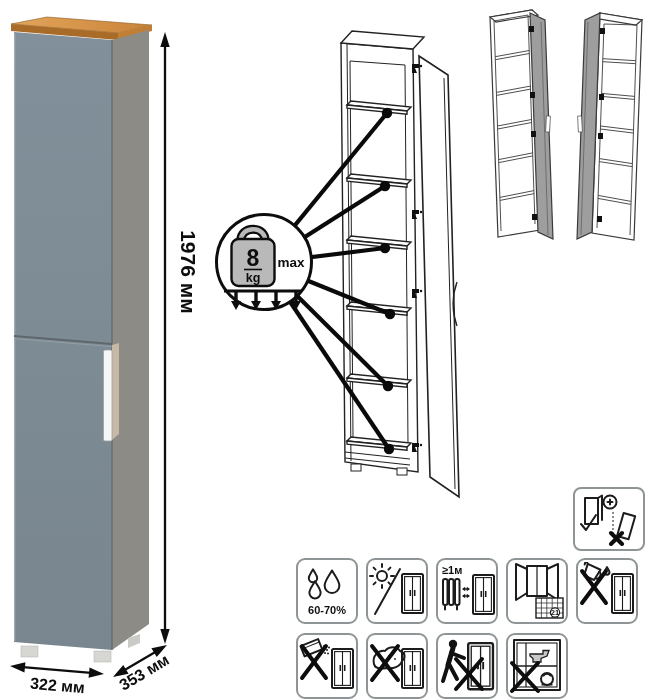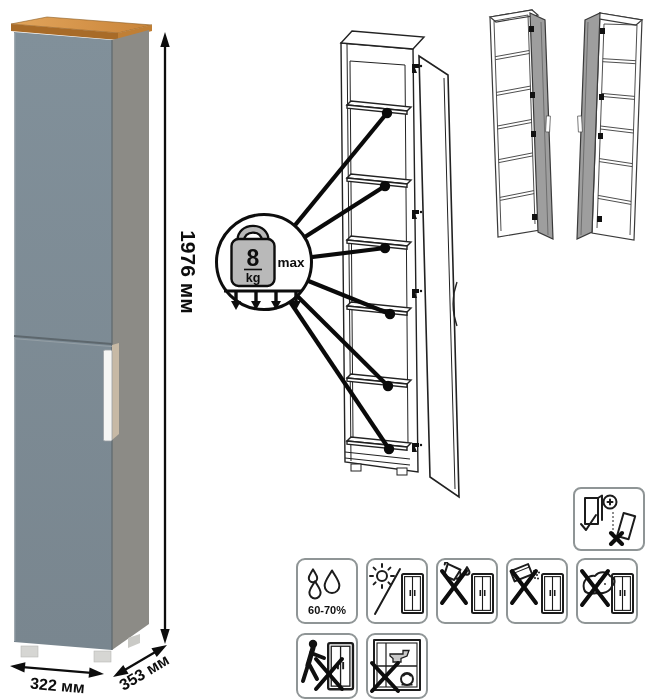--- a/index.html
+++ b/index.html
@@ -262,21 +262,52 @@
 
   <div class="icon-box">
     <svg width="56" height="58" viewBox="0 0 56 58">
       <circle cx="13" cy="14" r="5" class="ln" stroke-width="1.8"></circle>
       <path d="M13,5 v-3 M13,23 v3 M4,14 h-3 M22,14 h3 M6.6,7.6 l-2,-2 M19.4,20.4 l2,2 M6.6,20.4 l-2,2 M19.4,7.6 l2,-2" class="ln" stroke-width="1.6"></path>
       <line x1="6" y1="52" x2="31" y2="7" class="ln"></line>
       <use href="#wrd" transform="translate(32,11)"></use>
     </svg>
   </div>
 
-
+  <div class="icon-box">
+    <svg width="56" height="58" viewBox="0 0 56 58">
+      <text x="3" y="12" font-size="11" font-weight="bold">≥1м</text>
+      <g class="ln" stroke-width="1.5">
+        <rect x="4" y="17" width="4.5" height="26" rx="2"></rect>
+        <rect x="10" y="17" width="4.5" height="26" rx="2"></rect>
+        <rect x="16" y="17" width="4.5" height="26" rx="2"></rect>
+        <path d="M6,44.5 v3 M18,44.5 v3"></path>
+      </g>
+      <g stroke="#1c1c1c" stroke-width="1.5">
+        <line x1="24" y1="27" x2="30" y2="27"></line>
+            <line x1="24" y1="34" x2="30" y2="34"></line>
+      </g>
+      <path d="M23,27 l3.2,-2.2 v4.4 Z M31,27 l-3.2,-2.2 v4.4 Z M23,34 l3.2,-2.2 v4.4 Z M31,34 l-3.2,-2.2 v4.4 Z" fill="#1c1c1c"></path>
+      <use href="#wrd" transform="translate(33,12)"></use>
+    </svg>
+  </div>
+
+  <div class="icon-box">
+    <svg width="56" height="58" viewBox="0 0 56 58">
+      <rect x="18" y="4" width="20" height="30" class="ln" stroke-width="1.6"></rect>
+      <line x1="28" y1="4" x2="28" y2="34" stroke="#1c1c1c" stroke-width="1.2"></line>
+      <polygon points="18,7 7,2 7,38 18,31" fill="#fff" class="ln" stroke-width="1.4"></polygon>
+      <polygon points="38,7 49,2 49,38 38,31" fill="#fff" class="ln" stroke-width="1.4"></polygon>
+      <g transform="translate(27,36)">
+        <rect x="0" y="0" width="27" height="20" fill="#fff" stroke="#1c1c1c" stroke-width="1.4"></rect>
+        <path d="M5.4,0 v20 M10.8,0 v20 M16.2,0 v20 M21.6,0 v20 M0,5 h27 M0,10 h27 M0,15 h27" stroke="#1c1c1c" stroke-width="0.7" fill="none"></path>
+        <circle cx="19" cy="14.5" r="4.6" fill="#fff" stroke="#1c1c1c" stroke-width="1.1"></circle>
+        <text x="19" y="17.3" font-size="7.5" font-weight="bold" text-anchor="middle">21</text>
+      </g>
+    </svg>
+  </div>
 
   <div class="icon-box">
     <svg width="56" height="58" viewBox="0 0 56 58">
       <g transform="rotate(25 14 12)" class="ln" stroke-width="1.6">
         <path d="M5,5 h14 l-1.5,12 h-11 Z"></path>
         <path d="M5,5 l-3.5,-2.5 l1,4.5"></path>
         <path d="M19,7 a4.5,4.5 0 0 1 0,8"></path>
       </g>
       <path transform="translate(28,9) scale(0.35)" class="ln" vector-effect="non-scaling-stroke" d="M0,-11 C4,-4 7,-1 7,3.5 A7,7 0 1,1 -7,3.5 C-7,-1 -4,-4 0,-11 Z"></path>
       <line x1="3" y1="9" x2="27" y2="41" class="xmark"></line>

